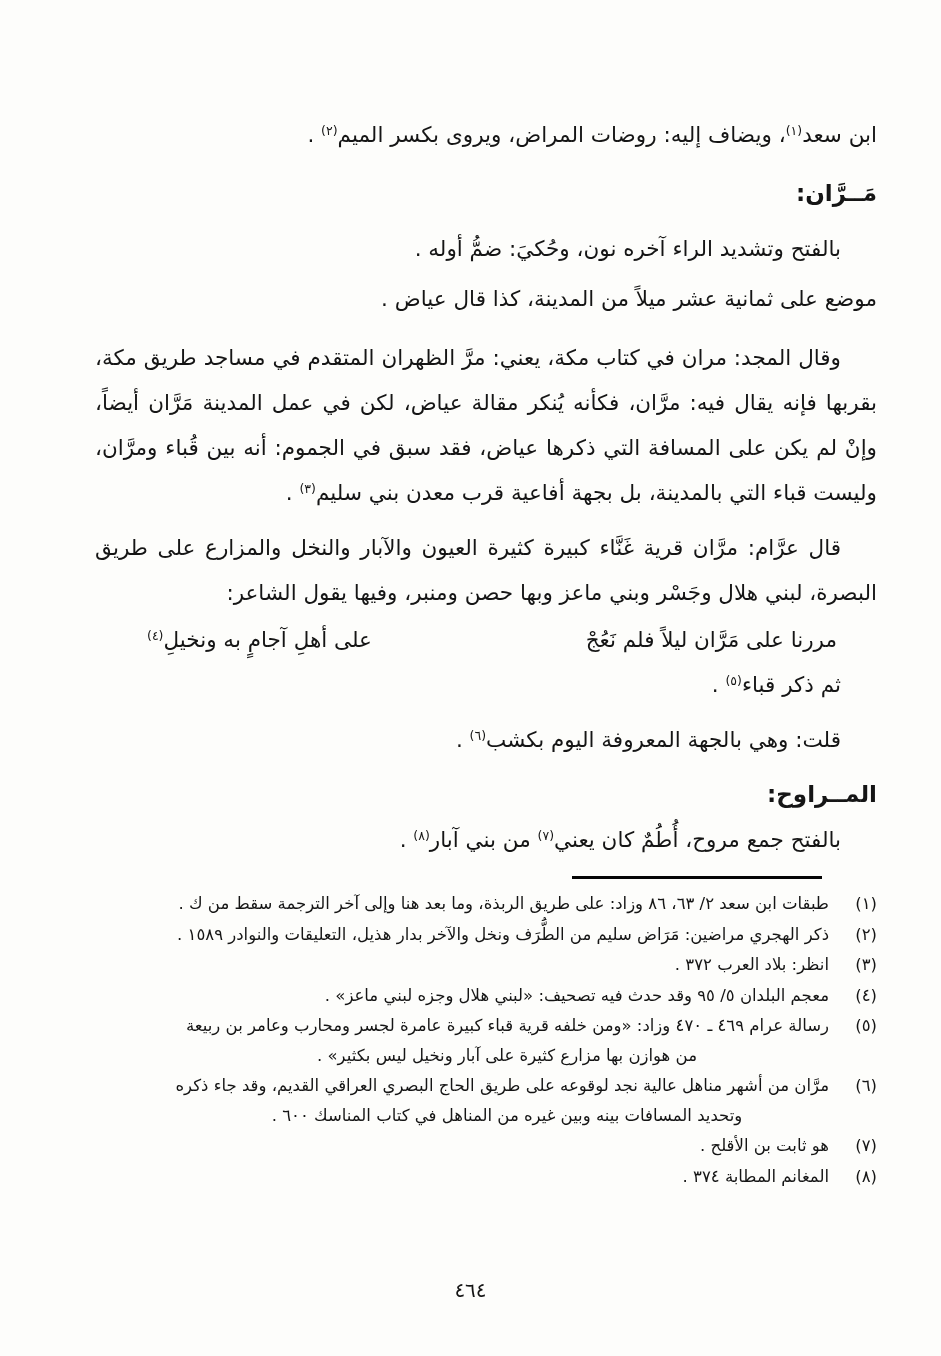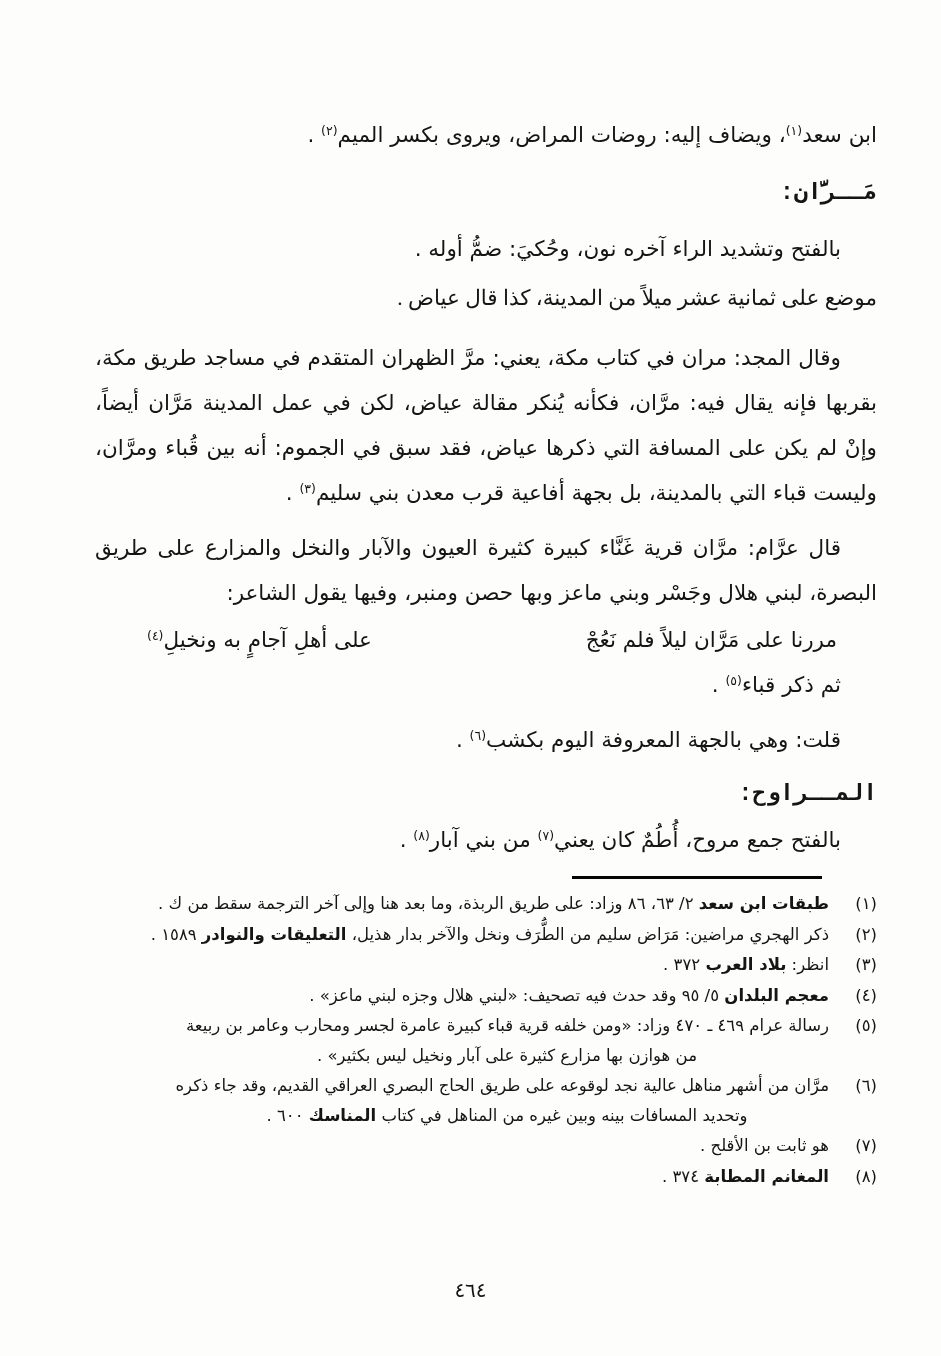--- a/index.html
+++ b/index.html
@@ -19,29 +19,28 @@
     line-height:45px;
     text-align:justify;
   }
   .para{margin:0;}
   .indent{text-indent:36px;}
   .heading{
     font-weight:bold;
     font-size:23px;
     text-align:right;
     text-indent:0;
-    font-family:Liberation Mono, monospace;
   }
   .supref{
     font-size:12.5px;
     vertical-align:7px;
     line-height:0;
   }
-  .bold{font-weight:bold;}
-  .mt-sm{margin-top:5px;font-family:Liberation Serif, serif;}
+  .bold{font-weight:normal;}
+  .mt-sm{margin-top:5px;}
   .mt-md{margin-top:10px;}
   .mt-lg{margin-top:14px;}
   .verse{
     display:flex;
     justify-content:space-between;
     padding:0 40px 0 52px;
     margin-top:2px;
   }
   .verse .hemi{white-space:nowrap;}
   .fn-sep{

